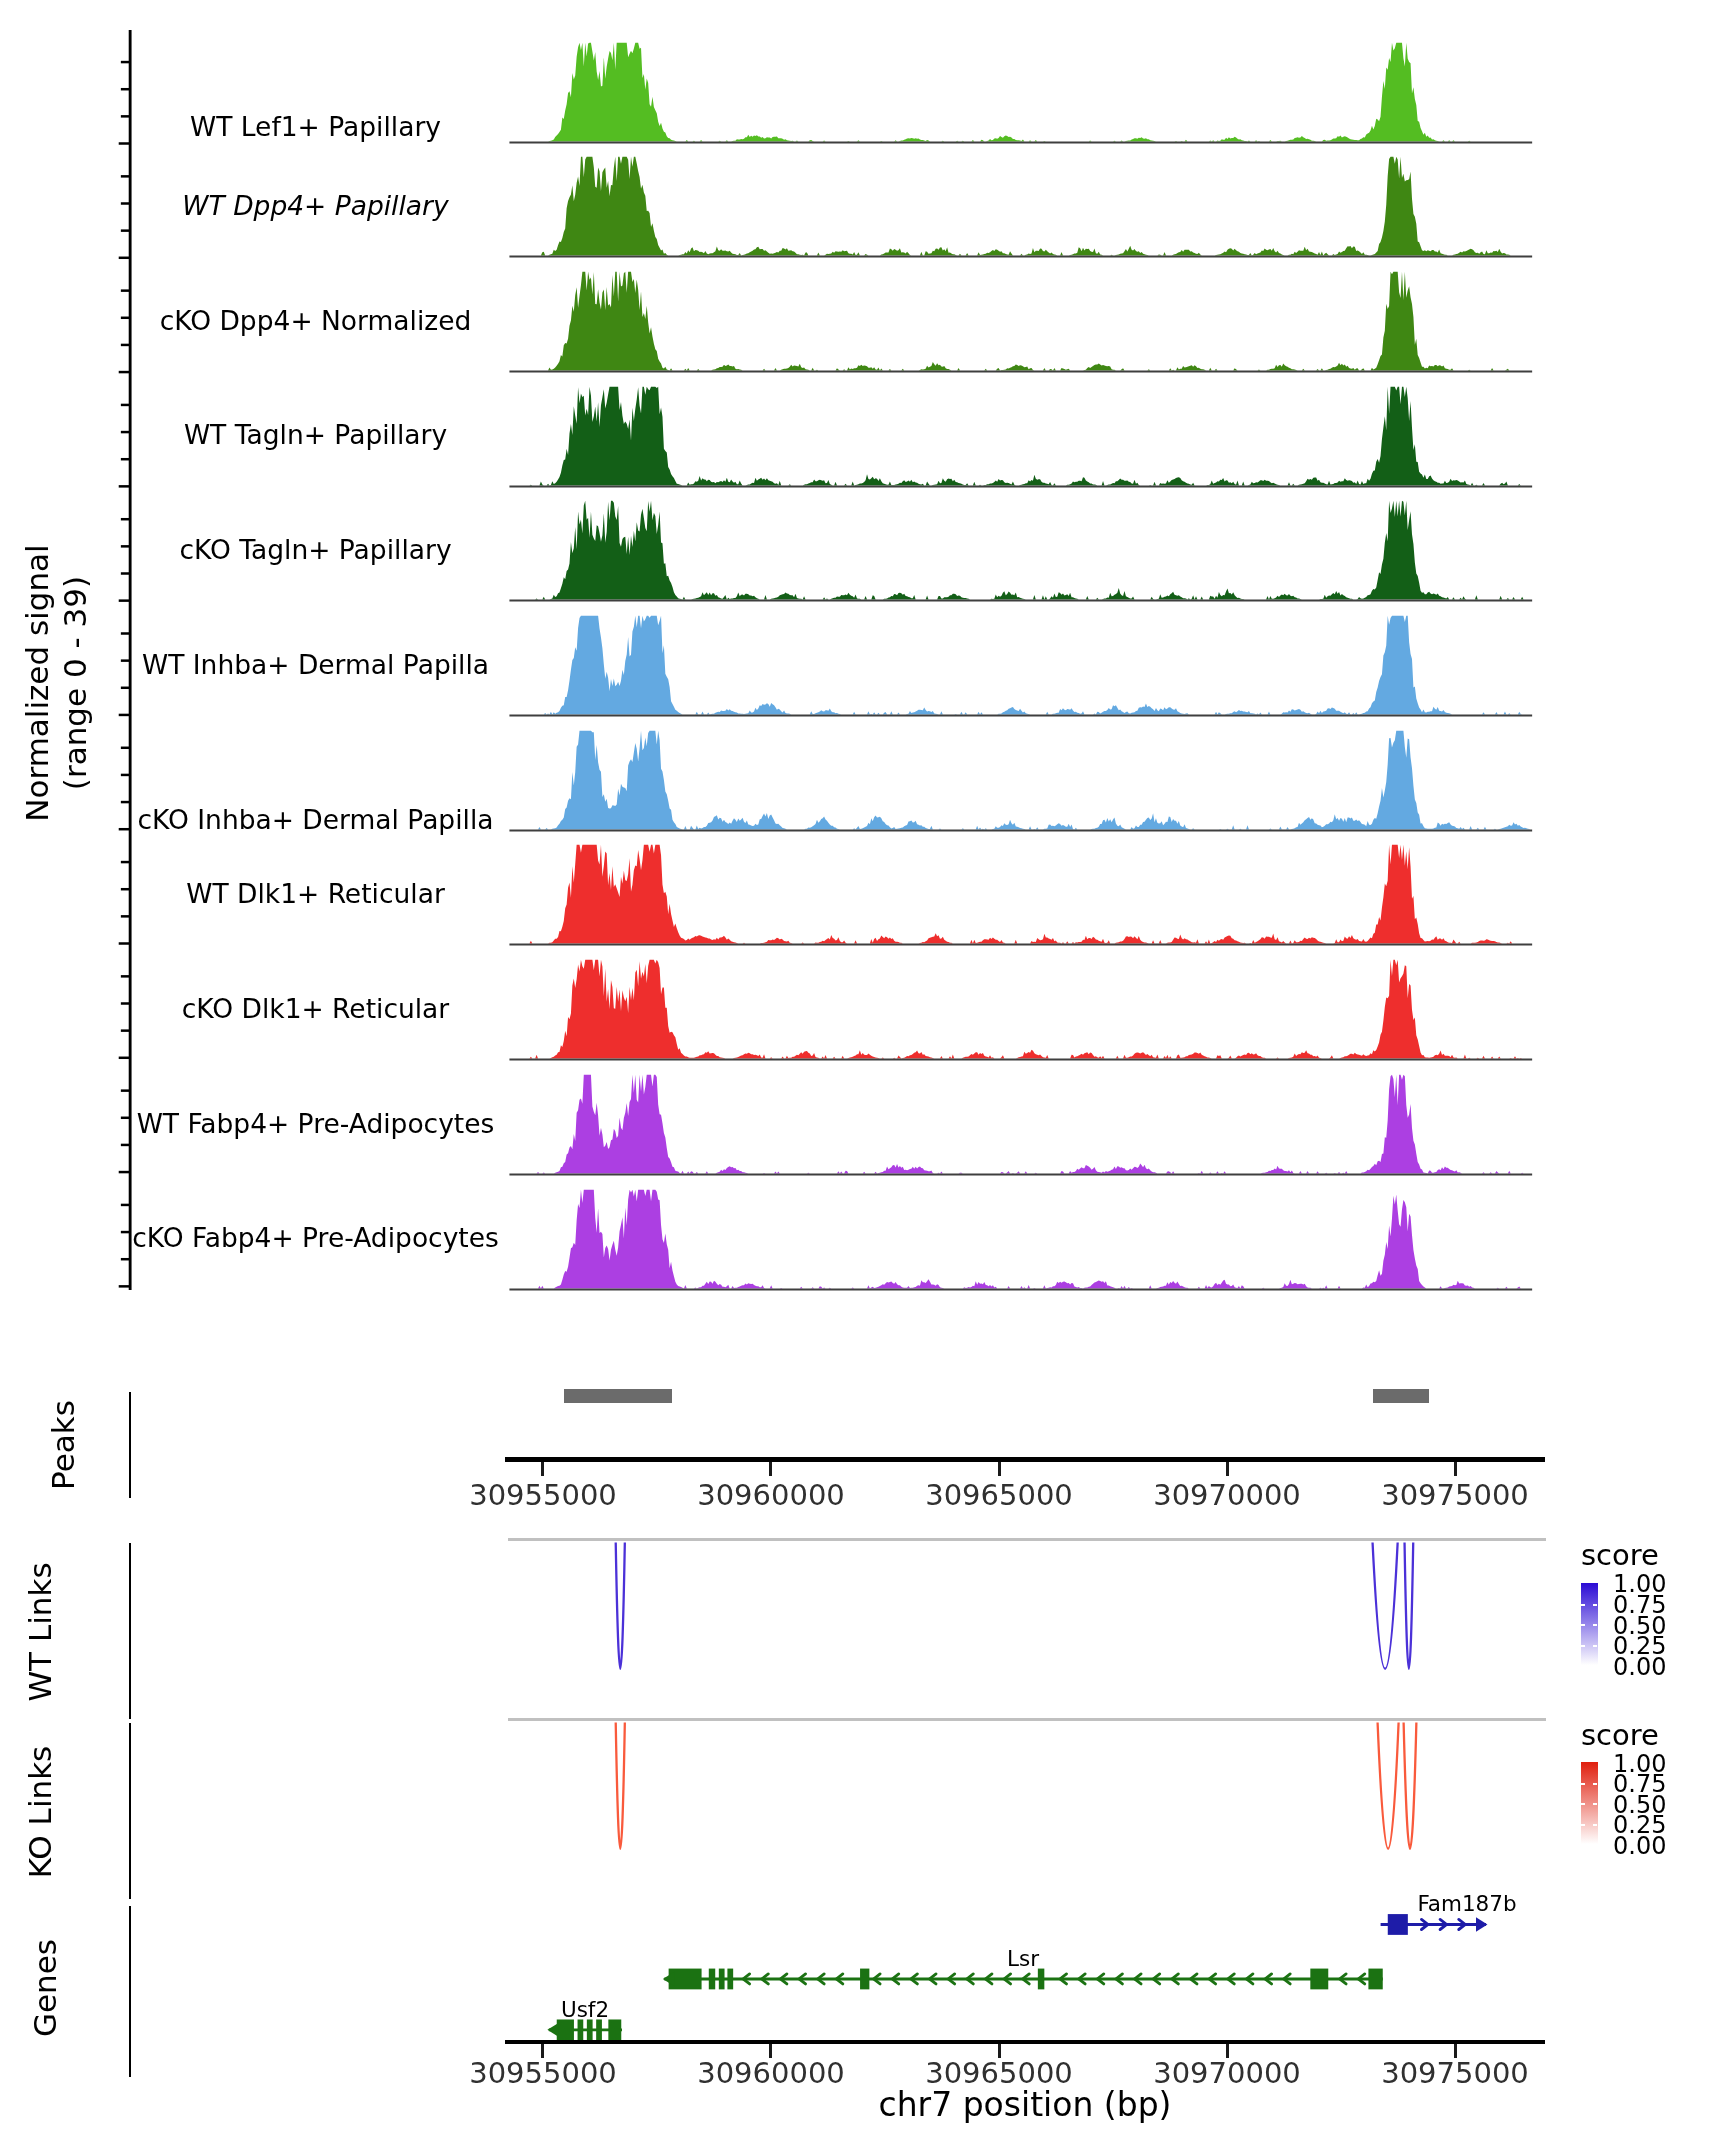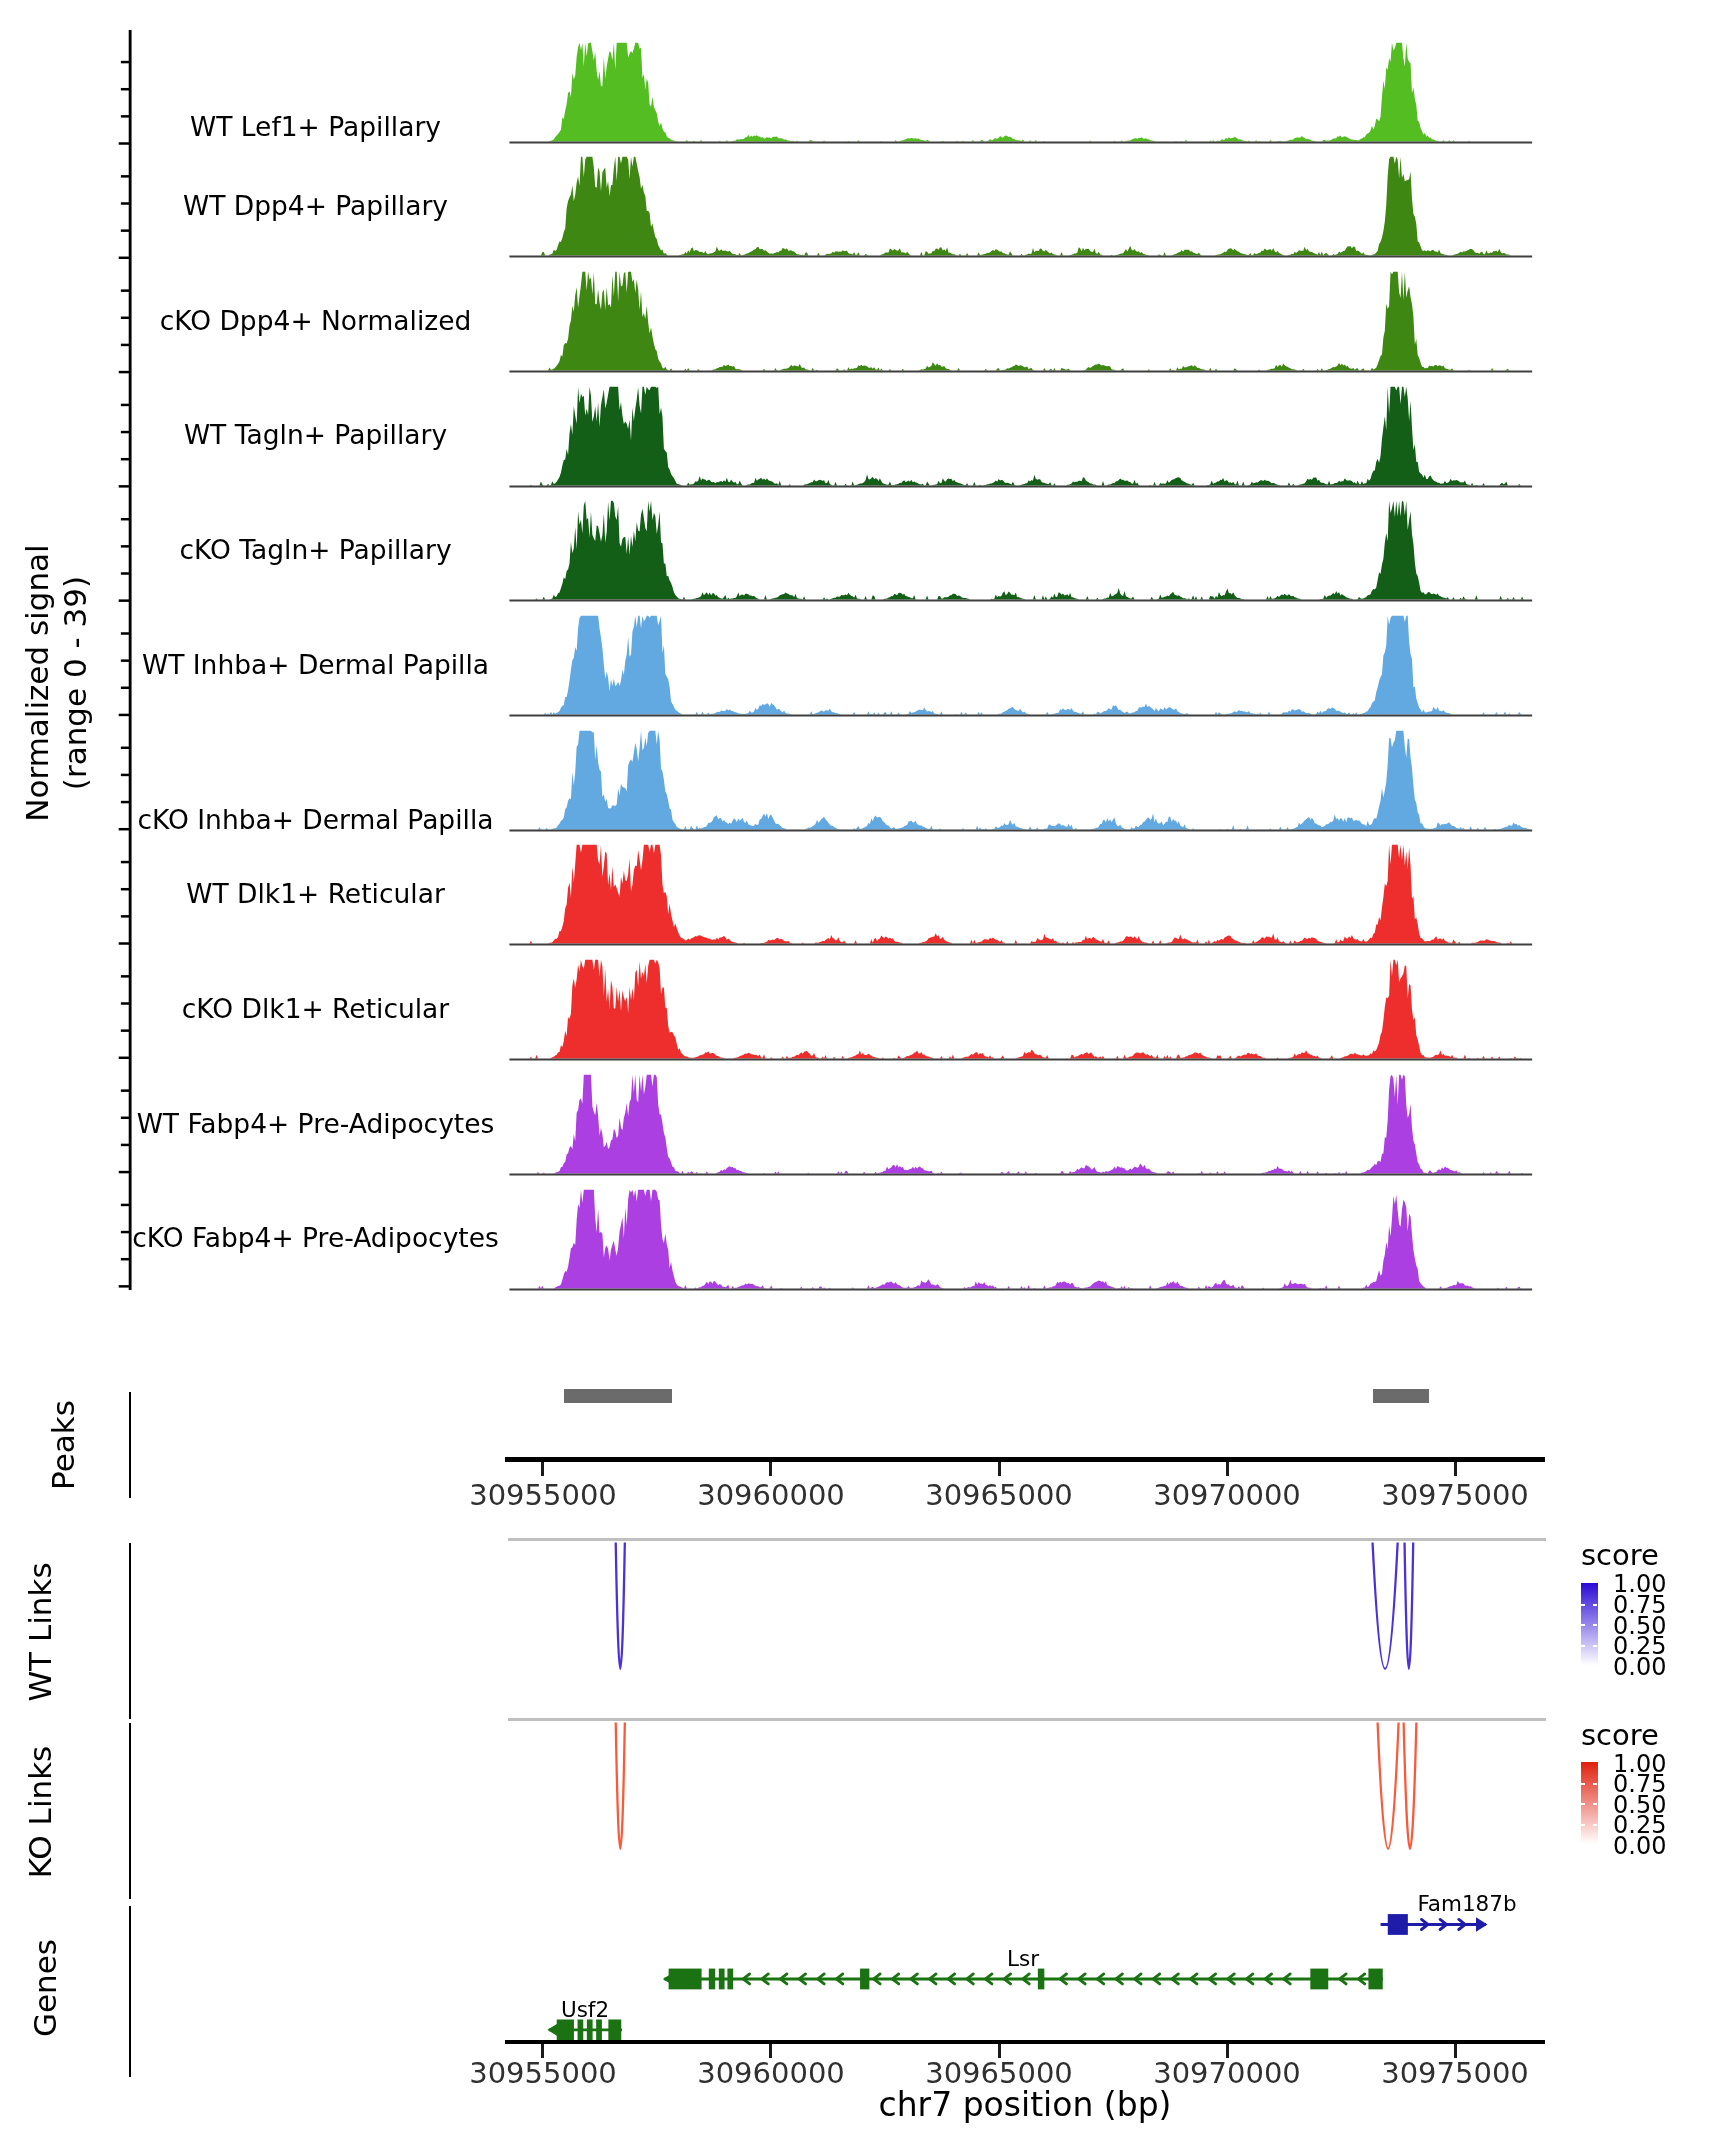--- a/index.html
+++ b/index.html
@@ -86,21 +86,21 @@
   <div class="vline" style="left:129px;top:1543px;height:176px;"></div>
   <div class="vline" style="left:129px;top:1723px;height:176px;"></div>
   <div class="vline" style="left:129px;top:1906px;height:171px;"></div>
 
   <div id="tracks-layer">
       <div class="track-label" style="top: 75px; margin-top: 36px;">WT Lef1+ Papillary</div>
       <svg width="1027" height="113" viewBox="0 0 1432 158" style="left: 508px; top: 32px;">
         <path d="M0,153 L0,153.0 L2,153.0 L4,153.0 L6,153.0 L8,153.0 L10,153.0 L12,153.0 L14,153.0 L16,153.0 L18,153.0 L20,153.0 L22,153.0 L24,153.0 L26,153.0 L28,153.0 L30,153.0 L32,153.0 L34,153.0 L36,153.0 L38,153.0 L40,153.0 L42,153.0 L44,153.0 L46,153.0 L48,153.0 L50,153.0 L52,153.0 L54,153.0 L56,152.4 L58,152.0 L60,151.3 L62,150.2 L64,146.8 L66,144.6 L68,142.5 L70,139.7 L72,136.6 L74,119.7 L76,121.7 L78,109.8 L80,101.1 L82,85.3 L84,83.0 L86,91.2 L88,57.2 L90,66.3 L92,60.9 L94,34.5 L96,21.4 L98,15.0 L100,25.4 L102,15.0 L104,48.3 L106,15.0 L108,34.3 L110,16.2 L112,15.0 L114,15.0 L116,27.4 L118,40.0 L120,27.9 L122,55.3 L124,67.0 L126,54.4 L128,76.2 L130,75.2 L132,35.4 L134,65.2 L136,48.7 L138,37.2 L140,26.4 L142,29.3 L144,39.6 L146,15.0 L148,52.7 L150,15.0 L152,15.0 L154,15.0 L156,15.0 L158,15.0 L160,15.0 L162,15.0 L164,15.0 L166,35.4 L168,30.4 L170,26.2 L172,29.8 L174,22.9 L176,15.0 L178,15.0 L180,15.0 L182,23.3 L184,21.9 L186,64.4 L188,58.6 L190,80.8 L192,64.9 L194,71.2 L196,101.1 L198,104.6 L200,90.7 L202,104.9 L204,109.3 L206,113.7 L208,125.4 L210,131.4 L212,127.0 L214,135.1 L216,139.5 L218,140.5 L220,145.7 L222,148.1 L224,148.7 L226,150.5 L228,151.2 L230,151.8 L232,152.4 L234,153.0 L236,153.0 L238,153.0 L240,153.0 L242,153.0 L244,153.0 L246,153.0 L248,150.9 L250,153.0 L252,153.0 L254,153.0 L256,153.0 L258,152.1 L260,153.0 L262,153.0 L264,153.0 L266,153.0 L268,151.0 L270,153.0 L272,153.0 L274,153.0 L276,153.0 L278,153.0 L280,153.0 L282,153.0 L284,153.0 L286,153.0 L288,153.0 L290,153.0 L292,153.0 L294,151.9 L296,153.0 L298,153.0 L300,153.0 L302,153.0 L304,151.2 L306,153.0 L308,153.0 L310,153.0 L312,152.4 L314,152.1 L316,151.9 L318,150.1 L320,150.3 L322,150.4 L324,149.7 L326,150.1 L328,149.3 L330,147.0 L332,147.0 L334,143.6 L336,146.9 L338,145.1 L340,146.4 L342,144.7 L344,145.4 L346,144.4 L348,146.1 L350,146.0 L352,147.8 L354,146.7 L356,148.9 L358,148.4 L360,147.3 L362,147.5 L364,147.4 L366,148.9 L368,146.7 L370,146.3 L372,146.3 L374,146.1 L376,148.6 L378,148.4 L380,148.7 L382,149.2 L384,150.5 L386,150.0 L388,151.4 L390,151.8 L392,152.2 L394,152.4 L396,151.9 L398,153.0 L400,153.0 L402,151.7 L404,153.0 L406,153.0 L408,153.0 L410,153.0 L412,153.0 L414,153.0 L416,153.0 L418,153.0 L420,151.4 L422,151.1 L424,152.3 L426,153.0 L428,153.0 L430,153.0 L432,153.0 L434,153.0 L436,153.0 L438,153.0 L440,151.6 L442,153.0 L444,153.0 L446,153.0 L448,153.0 L450,153.0 L452,153.0 L454,153.0 L456,153.0 L458,153.0 L460,153.0 L462,153.0 L464,153.0 L466,153.0 L468,153.0 L470,153.0 L472,153.0 L474,152.3 L476,153.0 L478,153.0 L480,153.0 L482,153.0 L484,153.0 L486,153.0 L488,151.4 L490,153.0 L492,153.0 L494,153.0 L496,153.0 L498,153.0 L500,153.0 L502,153.0 L504,153.0 L506,153.0 L508,153.0 L510,153.0 L512,153.0 L514,153.0 L516,153.0 L518,153.0 L520,152.3 L522,153.0 L524,153.0 L526,153.0 L528,153.0 L530,153.0 L532,153.0 L534,153.0 L536,153.0 L538,153.0 L540,151.2 L542,153.0 L544,153.0 L546,152.3 L548,151.7 L550,151.6 L552,150.5 L554,149.9 L556,148.9 L558,148.7 L560,148.9 L562,148.2 L564,148.7 L566,149.1 L568,148.5 L570,149.1 L572,148.9 L574,150.2 L576,151.0 L578,151.1 L580,151.8 L582,152.3 L584,151.0 L586,151.6 L588,153.0 L590,153.0 L592,153.0 L594,153.0 L596,153.0 L598,153.0 L600,153.0 L602,153.0 L604,153.0 L606,151.9 L608,153.0 L610,153.0 L612,153.0 L614,153.0 L616,153.0 L618,153.0 L620,153.0 L622,153.0 L624,153.0 L626,152.2 L628,153.0 L630,153.0 L632,153.0 L634,152.2 L636,153.0 L638,153.0 L640,153.0 L642,153.0 L644,153.0 L646,153.0 L648,151.0 L650,153.0 L652,153.0 L654,153.0 L656,153.0 L658,153.0 L660,150.8 L662,151.4 L664,153.0 L666,153.0 L668,152.3 L670,151.7 L672,149.7 L674,151.3 L676,150.9 L678,149.0 L680,148.6 L682,149.4 L684,148.2 L686,145.4 L688,146.7 L690,147.9 L692,145.6 L694,144.8 L696,145.4 L698,146.8 L700,146.4 L702,147.6 L704,149.7 L706,149.5 L708,151.1 L710,151.2 L712,151.5 L714,151.7 L716,152.3 L718,150.4 L720,153.0 L722,153.0 L724,153.0 L726,153.0 L728,151.2 L730,153.0 L732,153.0 L734,153.0 L736,151.1 L738,153.0 L740,153.0 L742,153.0 L744,153.0 L746,153.0 L748,152.4 L750,153.0 L752,153.0 L754,153.0 L756,153.0 L758,153.0 L760,153.0 L762,153.0 L764,153.0 L766,153.0 L768,153.0 L770,153.0 L772,153.0 L774,153.0 L776,153.0 L778,153.0 L780,153.0 L782,153.0 L784,153.0 L786,153.0 L788,153.0 L790,153.0 L792,153.0 L794,153.0 L796,153.0 L798,153.0 L800,153.0 L802,153.0 L804,153.0 L806,153.0 L808,153.0 L810,153.0 L812,151.6 L814,153.0 L816,153.0 L818,153.0 L820,153.0 L822,153.0 L824,153.0 L826,153.0 L828,153.0 L830,153.0 L832,153.0 L834,153.0 L836,153.0 L838,153.0 L840,153.0 L842,153.0 L844,153.0 L846,152.2 L848,153.0 L850,153.0 L852,153.0 L854,153.0 L856,151.6 L858,153.0 L860,153.0 L862,152.4 L864,152.1 L866,151.6 L868,151.6 L870,150.4 L872,149.5 L874,148.7 L876,148.5 L878,149.1 L880,147.8 L882,148.1 L884,147.1 L886,148.9 L888,149.2 L890,148.5 L892,149.9 L894,150.1 L896,151.2 L898,151.7 L900,151.9 L902,152.3 L904,153.0 L906,153.0 L908,153.0 L910,153.0 L912,153.0 L914,153.0 L916,153.0 L918,153.0 L920,153.0 L922,153.0 L924,153.0 L926,153.0 L928,153.0 L930,153.0 L932,152.3 L934,153.0 L936,153.0 L938,153.0 L940,152.4 L942,153.0 L944,153.0 L946,150.8 L948,153.0 L950,153.0 L952,153.0 L954,153.0 L956,153.0 L958,153.0 L960,153.0 L962,153.0 L964,153.0 L966,153.0 L968,153.0 L970,153.0 L972,153.0 L974,153.0 L976,153.0 L978,153.0 L980,151.6 L982,153.0 L984,151.2 L986,153.0 L988,153.0 L990,151.6 L992,152.4 L994,152.0 L996,149.9 L998,150.7 L1000,150.8 L1002,147.7 L1004,149.5 L1006,147.3 L1008,148.9 L1010,148.2 L1012,148.1 L1014,146.5 L1016,147.6 L1018,149.3 L1020,150.3 L1022,149.8 L1024,151.3 L1026,151.6 L1028,152.3 L1030,152.4 L1032,153.0 L1034,151.8 L1036,153.0 L1038,153.0 L1040,153.0 L1042,153.0 L1044,151.3 L1046,153.0 L1048,152.4 L1050,153.0 L1052,153.0 L1054,153.0 L1056,153.0 L1058,153.0 L1060,153.0 L1062,153.0 L1064,151.1 L1066,153.0 L1068,153.0 L1070,153.0 L1072,153.0 L1074,152.3 L1076,152.4 L1078,152.1 L1080,153.0 L1082,153.0 L1084,153.0 L1086,152.4 L1088,152.0 L1090,151.2 L1092,150.7 L1094,150.6 L1096,150.2 L1098,148.3 L1100,147.9 L1102,147.2 L1104,147.9 L1106,147.4 L1108,145.4 L1110,147.1 L1112,148.2 L1114,149.7 L1116,149.2 L1118,150.1 L1120,150.8 L1122,152.0 L1124,152.1 L1126,152.3 L1128,153.0 L1130,153.0 L1132,153.0 L1134,153.0 L1136,153.0 L1138,151.0 L1140,150.7 L1142,152.1 L1144,151.7 L1146,151.6 L1148,151.2 L1150,150.2 L1152,148.8 L1154,149.0 L1156,148.6 L1158,145.8 L1160,146.4 L1162,144.7 L1164,147.5 L1166,146.3 L1168,145.6 L1170,146.6 L1172,147.6 L1174,148.9 L1176,149.9 L1178,150.2 L1180,150.8 L1182,150.9 L1184,151.1 L1186,151.5 L1188,151.4 L1190,149.5 L1192,149.0 L1194,147.2 L1196,147.4 L1198,143.3 L1200,142.0 L1202,141.0 L1204,137.6 L1206,131.1 L1208,136.2 L1210,131.5 L1212,121.4 L1214,122.4 L1216,124.8 L1218,118.6 L1220,90.6 L1222,68.6 L1224,79.8 L1226,49.6 L1228,52.7 L1230,36.3 L1232,41.9 L1234,15.0 L1236,25.7 L1238,22.7 L1240,15.0 L1242,15.0 L1244,15.0 L1246,15.0 L1248,15.0 L1250,36.8 L1252,48.4 L1254,15.0 L1256,37.0 L1258,41.8 L1260,43.8 L1262,85.9 L1264,77.3 L1266,93.8 L1268,101.9 L1270,124.3 L1272,125.5 L1274,134.2 L1276,138.6 L1278,143.5 L1280,140.8 L1282,146.5 L1284,144.8 L1286,147.7 L1288,147.4 L1290,150.4 L1292,150.1 L1294,151.5 L1296,151.9 L1298,152.4 L1300,153.0 L1302,153.0 L1304,153.0 L1306,151.4 L1308,153.0 L1310,153.0 L1312,153.0 L1314,151.4 L1316,153.0 L1318,153.0 L1320,151.2 L1322,153.0 L1324,153.0 L1326,153.0 L1328,153.0 L1330,153.0 L1332,153.0 L1334,153.0 L1336,153.0 L1338,153.0 L1340,153.0 L1342,152.0 L1344,153.0 L1346,153.0 L1348,153.0 L1350,153.0 L1352,153.0 L1354,153.0 L1356,153.0 L1358,153.0 L1360,153.0 L1362,153.0 L1364,153.0 L1366,153.0 L1368,153.0 L1370,153.0 L1372,153.0 L1374,153.0 L1376,153.0 L1378,153.0 L1380,153.0 L1382,153.0 L1384,153.0 L1386,153.0 L1388,153.0 L1390,153.0 L1392,153.0 L1394,153.0 L1396,153.0 L1398,153.0 L1400,153.0 L1402,153.0 L1404,153.0 L1406,153.0 L1408,153.0 L1410,153.0 L1412,153.0 L1414,153.0 L1416,153.0 L1418,153.0 L1420,153.0 L1422,153.0 L1424,153.0 L1426,153.0 L1427,153 Z" fill="#54bd22" stroke="none"></path>
         <line x1="0" y1="154.5" x2="1430" y2="154.5" stroke="#3f3f3f" stroke-width="2.5"></line>
       </svg>
-      <div class="track-label" style="top: 190px;">WT Dpp4+ Papillary</div>
+      <div class="track-label" style="top: 190px; font-style: italic;">WT Dpp4+ Papillary</div>
       <svg width="1027" height="113" viewBox="0 0 1432 158" style="left: 508px; top: 146px;">
         <path d="M0,153 L0,153.0 L2,153.0 L4,153.0 L6,153.0 L8,153.0 L10,153.0 L12,153.0 L14,153.0 L16,153.0 L18,153.0 L20,153.0 L22,153.0 L24,153.0 L26,153.0 L28,153.0 L30,153.0 L32,153.0 L34,153.0 L36,153.0 L38,153.0 L40,153.0 L42,153.0 L44,153.0 L46,148.6 L48,147.7 L50,153.0 L52,153.0 L54,153.0 L56,152.2 L58,151.5 L60,150.6 L62,145.2 L64,146.8 L66,145.0 L68,138.7 L70,133.7 L72,134.4 L74,128.7 L76,120.2 L78,115.5 L80,87.1 L82,76.9 L84,71.5 L86,67.9 L88,55.0 L90,77.4 L92,68.2 L94,51.4 L96,42.6 L98,55.9 L100,15.0 L102,15.0 L104,43.8 L106,18.8 L108,15.0 L110,15.0 L112,15.0 L114,15.0 L116,15.0 L118,29.6 L120,57.0 L122,58.5 L124,30.0 L126,35.3 L128,63.4 L130,36.7 L132,32.9 L134,30.1 L136,58.4 L138,49.1 L140,70.4 L142,54.4 L144,54.9 L146,30.3 L148,15.0 L150,49.0 L152,15.0 L154,15.0 L156,24.8 L158,15.0 L160,15.0 L162,15.0 L164,15.0 L166,19.2 L168,46.0 L170,15.0 L172,29.0 L174,15.0 L176,15.0 L178,24.3 L180,34.8 L182,43.4 L184,59.7 L186,54.3 L188,65.1 L190,69.7 L192,91.0 L194,90.6 L196,93.7 L198,113.4 L200,107.9 L202,118.6 L204,127.2 L206,129.9 L208,138.4 L210,142.3 L212,146.1 L214,144.7 L216,150.5 L218,149.6 L220,152.2 L222,153.0 L224,153.0 L226,153.0 L228,153.0 L230,153.0 L232,153.0 L234,153.0 L236,153.0 L238,152.4 L240,152.1 L242,151.3 L244,151.5 L246,148.2 L248,150.3 L250,145.9 L252,148.4 L254,143.3 L256,141.4 L258,147.2 L260,145.3 L262,145.9 L264,146.3 L266,148.2 L268,147.7 L270,148.7 L272,150.0 L274,146.9 L276,150.3 L278,151.4 L280,150.2 L282,149.9 L284,149.8 L286,148.7 L288,147.1 L290,140.6 L292,145.6 L294,146.4 L296,144.3 L298,146.6 L300,146.3 L302,146.0 L304,147.0 L306,147.4 L308,146.6 L310,149.0 L312,150.7 L314,150.9 L316,151.5 L318,152.3 L320,152.4 L322,149.7 L324,153.0 L326,152.3 L328,152.2 L330,151.4 L332,150.2 L334,149.9 L336,148.4 L338,147.4 L340,146.6 L342,144.6 L344,144.5 L346,141.5 L348,141.0 L350,144.2 L352,144.1 L354,144.1 L356,146.6 L358,145.8 L360,147.6 L362,149.1 L364,150.7 L366,150.4 L368,150.5 L370,149.8 L372,149.4 L374,148.3 L376,148.9 L378,146.3 L380,146.5 L382,142.7 L384,143.2 L386,144.6 L388,143.0 L390,146.5 L392,146.1 L394,145.6 L396,147.0 L398,147.4 L400,149.4 L402,151.3 L404,151.3 L406,152.1 L408,152.3 L410,152.2 L412,153.0 L414,148.9 L416,148.8 L418,153.0 L420,153.0 L422,153.0 L424,153.0 L426,153.0 L428,153.0 L430,153.0 L432,148.9 L434,153.0 L436,153.0 L438,153.0 L440,153.0 L442,152.2 L444,150.7 L446,151.1 L448,150.6 L450,150.4 L452,147.7 L454,149.3 L456,147.3 L458,147.6 L460,147.8 L462,147.6 L464,147.7 L466,145.9 L468,147.3 L470,146.7 L472,146.5 L474,149.8 L476,150.5 L478,150.7 L480,151.7 L482,148.3 L484,152.4 L486,152.2 L488,148.7 L490,153.0 L492,153.0 L494,153.0 L496,153.0 L498,150.9 L500,151.9 L502,153.0 L504,153.0 L506,153.0 L508,153.0 L510,153.0 L512,153.0 L514,153.0 L516,153.0 L518,153.0 L520,151.6 L522,151.2 L524,150.3 L526,149.0 L528,148.9 L530,148.9 L532,143.2 L534,144.3 L536,146.6 L538,144.0 L540,145.1 L542,146.4 L544,145.8 L546,142.8 L548,148.9 L550,148.4 L552,148.9 L554,150.3 L556,147.7 L558,150.0 L560,152.4 L562,153.0 L564,153.0 L566,153.0 L568,153.0 L570,153.0 L572,153.0 L574,153.0 L576,147.9 L578,153.0 L580,153.0 L582,147.0 L584,147.9 L586,150.8 L588,150.2 L590,149.8 L592,146.3 L594,147.2 L596,143.8 L598,143.4 L600,145.0 L602,141.9 L604,141.4 L606,146.1 L608,144.3 L610,147.3 L612,141.5 L614,149.4 L616,148.9 L618,150.4 L620,151.3 L622,151.5 L624,152.3 L626,153.0 L628,153.0 L630,150.6 L632,153.0 L634,153.0 L636,153.0 L638,153.0 L640,149.6 L642,153.0 L644,153.0 L646,153.0 L648,153.0 L650,153.0 L652,153.0 L654,153.0 L656,148.7 L658,152.4 L660,152.2 L662,151.7 L664,150.9 L666,150.8 L668,149.1 L670,149.6 L672,148.7 L674,146.8 L676,145.3 L678,146.9 L680,144.4 L682,145.0 L684,146.5 L686,147.8 L688,147.0 L690,150.1 L692,149.9 L694,150.9 L696,151.8 L698,152.1 L700,147.3 L702,150.2 L704,153.0 L706,153.0 L708,153.0 L710,153.0 L712,153.0 L714,153.0 L716,150.6 L718,153.0 L720,153.0 L722,152.1 L724,151.8 L726,150.3 L728,151.0 L730,150.4 L732,142.7 L734,148.5 L736,146.3 L738,146.4 L740,146.9 L742,143.3 L744,143.6 L746,146.9 L748,147.4 L750,145.0 L752,147.0 L754,148.9 L756,150.2 L758,148.9 L760,151.1 L762,151.8 L764,152.2 L766,153.0 L768,153.0 L770,153.0 L772,148.1 L774,153.0 L776,153.0 L778,153.0 L780,153.0 L782,153.0 L784,152.3 L786,151.9 L788,151.2 L790,150.4 L792,150.4 L794,149.4 L796,141.6 L798,143.0 L800,147.0 L802,142.3 L804,146.0 L806,143.6 L808,143.9 L810,143.8 L812,146.7 L814,147.7 L816,148.2 L818,143.2 L820,149.9 L822,150.6 L824,147.9 L826,151.8 L828,152.1 L830,153.0 L832,153.0 L834,153.0 L836,153.0 L838,153.0 L840,153.0 L842,152.0 L844,153.0 L846,153.0 L848,152.4 L850,152.0 L852,151.8 L854,150.5 L856,150.2 L858,149.9 L860,147.1 L862,143.9 L864,147.4 L866,143.8 L868,139.4 L870,145.2 L872,146.0 L874,143.9 L876,146.7 L878,147.7 L880,147.1 L882,149.6 L884,148.3 L886,150.5 L888,151.4 L890,152.2 L892,152.4 L894,153.0 L896,153.0 L898,153.0 L900,153.0 L902,153.0 L904,153.0 L906,153.0 L908,151.8 L910,152.2 L912,153.0 L914,153.0 L916,148.1 L918,153.0 L920,153.0 L922,153.0 L924,153.0 L926,153.0 L928,152.2 L930,151.5 L932,151.1 L934,149.5 L936,148.7 L938,148.3 L940,145.4 L942,148.0 L944,145.0 L946,145.2 L948,144.9 L950,145.2 L952,147.5 L954,147.0 L956,148.9 L958,149.6 L960,150.5 L962,150.9 L964,149.2 L966,151.8 L968,153.0 L970,153.0 L972,153.0 L974,153.0 L976,153.0 L978,153.0 L980,153.0 L982,153.0 L984,153.0 L986,153.0 L988,152.4 L990,152.1 L992,151.6 L994,151.5 L996,150.3 L998,149.1 L1000,147.4 L1002,148.4 L1004,145.0 L1006,143.8 L1008,142.9 L1010,143.8 L1012,146.1 L1014,143.8 L1016,145.6 L1018,147.2 L1020,147.9 L1022,149.7 L1024,150.3 L1026,150.5 L1028,151.3 L1030,151.8 L1032,152.3 L1034,152.4 L1036,149.6 L1038,153.0 L1040,152.1 L1042,149.6 L1044,151.5 L1046,150.4 L1048,149.6 L1050,148.9 L1052,146.2 L1054,146.7 L1056,143.3 L1058,145.2 L1060,145.6 L1062,144.7 L1064,144.1 L1066,146.6 L1068,142.5 L1070,147.2 L1072,148.9 L1074,146.5 L1076,149.5 L1078,150.3 L1080,151.8 L1082,152.3 L1084,153.0 L1086,153.0 L1088,153.0 L1090,152.2 L1092,152.0 L1094,150.5 L1096,151.5 L1098,147.7 L1100,149.6 L1102,147.7 L1104,145.8 L1106,146.4 L1108,146.3 L1110,146.4 L1112,140.8 L1114,145.9 L1116,143.8 L1118,147.6 L1120,147.9 L1122,148.3 L1124,149.2 L1126,150.2 L1128,151.0 L1130,152.0 L1132,148.3 L1134,152.3 L1136,147.6 L1138,153.0 L1140,150.8 L1142,149.1 L1144,151.3 L1146,153.0 L1148,153.0 L1150,153.0 L1152,151.0 L1154,152.3 L1156,151.7 L1158,151.1 L1160,147.5 L1162,149.3 L1164,148.2 L1166,146.9 L1168,146.4 L1170,143.0 L1172,140.2 L1174,140.5 L1176,139.7 L1178,143.1 L1180,140.6 L1182,140.9 L1184,146.9 L1186,146.1 L1188,147.2 L1190,148.9 L1192,150.9 L1194,148.6 L1196,152.1 L1198,152.2 L1200,152.4 L1202,153.0 L1204,153.0 L1206,152.4 L1208,151.8 L1210,151.1 L1212,149.0 L1214,146.9 L1216,136.9 L1218,134.1 L1220,128.1 L1222,119.0 L1224,105.7 L1226,82.3 L1228,42.2 L1230,18.1 L1232,15.0 L1234,15.0 L1236,15.0 L1238,24.8 L1240,15.0 L1242,19.0 L1244,45.5 L1246,15.0 L1248,44.7 L1250,38.9 L1252,49.8 L1254,48.0 L1256,47.5 L1258,46.6 L1260,35.5 L1262,73.6 L1264,95.1 L1266,99.0 L1268,108.6 L1270,133.4 L1272,134.6 L1274,140.3 L1276,145.7 L1278,146.7 L1280,145.9 L1282,147.2 L1284,145.9 L1286,146.5 L1288,147.1 L1290,145.5 L1292,145.4 L1294,147.5 L1296,147.4 L1298,148.9 L1300,144.8 L1302,149.8 L1304,150.7 L1306,151.4 L1308,152.0 L1310,152.2 L1312,153.0 L1314,153.0 L1316,153.0 L1318,153.0 L1320,152.1 L1322,151.8 L1324,151.0 L1326,150.7 L1328,149.3 L1330,148.0 L1332,149.0 L1334,147.0 L1336,147.5 L1338,146.7 L1340,145.9 L1342,144.8 L1344,143.8 L1346,144.3 L1348,145.8 L1350,148.7 L1352,149.5 L1354,149.4 L1356,150.5 L1358,148.6 L1360,147.4 L1362,151.0 L1364,151.5 L1366,145.6 L1368,149.8 L1370,149.9 L1372,148.8 L1374,149.2 L1376,146.9 L1378,147.2 L1380,146.3 L1382,148.2 L1384,143.5 L1386,148.0 L1388,150.2 L1390,149.5 L1392,150.1 L1394,151.7 L1396,151.6 L1398,152.2 L1400,153.0 L1402,153.0 L1404,153.0 L1406,153.0 L1408,153.0 L1410,153.0 L1412,153.0 L1414,153.0 L1416,153.0 L1418,153.0 L1420,153.0 L1422,153.0 L1424,153.0 L1426,153.0 L1427,153 Z" fill="#3f8713" stroke="none"></path>
         <line x1="0" y1="154.5" x2="1430" y2="154.5" stroke="#3f3f3f" stroke-width="2.5"></line>
       </svg>
       <div class="track-label" style="top: 305px;">cKO Dpp4+ Normalized</div>
       <svg width="1027" height="113" viewBox="0 0 1432 158" style="left: 508px; top: 261px;">
         <path d="M0,153 L0,153.0 L2,153.0 L4,153.0 L6,153.0 L8,153.0 L10,153.0 L12,153.0 L14,153.0 L16,153.0 L18,153.0 L20,153.0 L22,153.0 L24,153.0 L26,153.0 L28,153.0 L30,153.0 L32,153.0 L34,153.0 L36,153.0 L38,153.0 L40,153.0 L42,153.0 L44,153.0 L46,153.0 L48,153.0 L50,153.0 L52,153.0 L54,153.0 L56,148.9 L58,152.1 L60,151.6 L62,150.8 L64,148.9 L66,146.6 L68,143.8 L70,140.3 L72,131.4 L74,133.6 L76,117.7 L78,114.8 L80,115.5 L82,108.7 L84,90.5 L86,83.2 L88,62.6 L90,71.1 L92,48.0 L94,36.8 L96,65.5 L98,49.0 L100,34.0 L102,15.0 L104,15.0 L106,15.0 L108,41.2 L110,15.0 L112,26.2 L114,23.2 L116,46.9 L118,15.4 L120,60.1 L122,60.5 L124,39.4 L126,57.9 L128,67.8 L130,44.0 L132,39.7 L134,68.9 L136,36.3 L138,62.2 L140,60.1 L142,65.0 L144,19.5 L146,49.5 L148,15.0 L150,15.0 L152,56.8 L154,15.0 L156,35.8 L158,34.1 L160,17.3 L162,15.0 L164,44.4 L166,15.0 L168,15.0 L170,15.0 L172,29.5 L174,25.1 L176,44.8 L178,26.0 L180,40.2 L182,68.5 L184,42.2 L186,78.3 L188,72.7 L190,81.1 L192,62.7 L194,85.7 L196,101.2 L198,92.5 L200,105.7 L202,115.7 L204,123.5 L206,125.8 L208,136.7 L210,140.4 L212,143.2 L214,149.1 L216,150.2 L218,147.9 L220,151.7 L222,152.3 L224,153.0 L226,149.9 L228,153.0 L230,153.0 L232,153.0 L234,153.0 L236,153.0 L238,153.0 L240,153.0 L242,153.0 L244,153.0 L246,150.7 L248,153.0 L250,149.5 L252,153.0 L254,153.0 L256,153.0 L258,153.0 L260,153.0 L262,153.0 L264,151.0 L266,153.0 L268,153.0 L270,153.0 L272,153.0 L274,153.0 L276,153.0 L278,153.0 L280,153.0 L282,153.0 L284,152.1 L286,151.6 L288,151.5 L290,150.1 L292,149.6 L294,148.2 L296,148.3 L298,147.9 L300,145.1 L302,146.7 L304,146.1 L306,144.6 L308,146.9 L310,146.8 L312,147.4 L314,146.9 L316,150.6 L318,151.2 L320,151.1 L322,151.8 L324,152.2 L326,153.0 L328,153.0 L330,153.0 L332,153.0 L334,153.0 L336,153.0 L338,153.0 L340,153.0 L342,153.0 L344,153.0 L346,153.0 L348,153.0 L350,153.0 L352,153.0 L354,153.0 L356,150.6 L358,153.0 L360,153.0 L362,153.0 L364,153.0 L366,153.0 L368,153.0 L370,153.0 L372,149.7 L374,153.0 L376,153.0 L378,153.0 L380,151.9 L382,151.3 L384,150.6 L386,150.8 L388,150.3 L390,149.5 L392,147.7 L394,145.0 L396,147.4 L398,146.2 L400,146.4 L402,146.8 L404,147.5 L406,143.7 L408,148.4 L410,149.5 L412,148.8 L414,151.3 L416,151.7 L418,151.9 L420,153.0 L422,153.0 L424,149.1 L426,153.0 L428,153.0 L430,152.1 L432,153.0 L434,153.0 L436,153.0 L438,153.0 L440,153.0 L442,153.0 L444,153.0 L446,153.0 L448,153.0 L450,153.0 L452,153.0 L454,153.0 L456,153.0 L458,149.9 L460,151.8 L462,153.0 L464,153.0 L466,153.0 L468,151.4 L470,153.0 L472,153.0 L474,148.5 L476,151.8 L478,150.4 L480,151.1 L482,149.8 L484,150.0 L486,149.3 L488,145.8 L490,146.9 L492,145.1 L494,146.9 L496,146.2 L498,146.3 L500,147.0 L502,149.1 L504,149.2 L506,148.5 L508,150.8 L510,148.5 L512,151.8 L514,152.0 L516,149.0 L518,153.0 L520,150.3 L522,153.0 L524,153.0 L526,153.0 L528,153.0 L530,153.0 L532,151.1 L534,153.0 L536,153.0 L538,153.0 L540,153.0 L542,153.0 L544,153.0 L546,153.0 L548,153.0 L550,150.6 L552,153.0 L554,153.0 L556,153.0 L558,153.0 L560,153.0 L562,153.0 L564,153.0 L566,153.0 L568,153.0 L570,153.0 L572,153.0 L574,152.4 L576,151.4 L578,151.6 L580,151.4 L582,150.8 L584,146.6 L586,148.8 L588,148.0 L590,146.8 L592,141.2 L594,144.5 L596,146.6 L598,142.9 L600,145.9 L602,145.0 L604,147.4 L606,147.9 L608,146.8 L610,149.9 L612,150.9 L614,151.1 L616,152.0 L618,153.0 L620,153.0 L622,153.0 L624,153.0 L626,153.0 L628,149.7 L630,153.0 L632,153.0 L634,153.0 L636,153.0 L638,153.0 L640,153.0 L642,153.0 L644,153.0 L646,153.0 L648,153.0 L650,153.0 L652,153.0 L654,153.0 L656,153.0 L658,153.0 L660,153.0 L662,153.0 L664,153.0 L666,150.7 L668,153.0 L670,153.0 L672,153.0 L674,153.0 L676,153.0 L678,153.0 L680,153.0 L682,150.7 L684,149.6 L686,153.0 L688,152.3 L690,152.4 L692,151.9 L694,151.8 L696,149.9 L698,150.4 L700,149.4 L702,148.6 L704,147.2 L706,146.8 L708,144.6 L710,145.4 L712,146.7 L714,145.7 L716,146.1 L718,147.3 L720,148.6 L722,148.2 L724,147.4 L726,151.5 L728,149.9 L730,149.5 L732,152.3 L734,153.0 L736,153.0 L738,153.0 L740,153.0 L742,153.0 L744,153.0 L746,153.0 L748,149.5 L750,153.0 L752,153.0 L754,153.0 L756,151.0 L758,151.4 L760,153.0 L762,149.6 L764,153.0 L766,153.0 L768,153.0 L770,153.0 L772,149.7 L774,150.4 L776,151.0 L778,152.0 L780,151.2 L782,150.5 L784,153.0 L786,153.0 L788,153.0 L790,153.0 L792,153.0 L794,153.0 L796,153.0 L798,153.0 L800,153.0 L802,153.0 L804,152.3 L806,152.2 L808,149.7 L810,148.3 L812,149.7 L814,148.1 L816,146.8 L818,145.4 L820,144.6 L822,144.7 L824,143.2 L826,144.8 L828,146.0 L830,145.4 L832,146.0 L834,146.8 L836,147.3 L838,146.9 L840,147.4 L842,151.4 L844,151.9 L846,152.0 L848,153.0 L850,153.0 L852,153.0 L854,153.0 L856,151.3 L858,149.8 L860,153.0 L862,153.0 L864,153.0 L866,153.0 L868,153.0 L870,153.0 L872,153.0 L874,153.0 L876,153.0 L878,153.0 L880,153.0 L882,153.0 L884,153.0 L886,153.0 L888,153.0 L890,153.0 L892,153.0 L894,151.4 L896,153.0 L898,153.0 L900,153.0 L902,153.0 L904,153.0 L906,153.0 L908,153.0 L910,153.0 L912,153.0 L914,153.0 L916,153.0 L918,153.0 L920,153.0 L922,153.0 L924,150.0 L926,153.0 L928,152.0 L930,153.0 L932,153.0 L934,148.5 L936,151.6 L938,150.8 L940,150.6 L942,146.9 L944,148.8 L946,148.5 L948,147.7 L950,147.1 L952,146.3 L954,145.6 L956,147.9 L958,145.7 L960,147.3 L962,149.6 L964,149.1 L966,150.7 L968,151.3 L970,151.3 L972,152.0 L974,153.0 L976,153.0 L978,153.0 L980,149.3 L982,153.0 L984,153.0 L986,153.0 L988,150.6 L990,153.0 L992,153.0 L994,153.0 L996,153.0 L998,153.0 L1000,153.0 L1002,153.0 L1004,153.0 L1006,153.0 L1008,153.0 L1010,153.0 L1012,153.0 L1014,150.0 L1016,151.2 L1018,153.0 L1020,153.0 L1022,153.0 L1024,153.0 L1026,153.0 L1028,153.0 L1030,153.0 L1032,153.0 L1034,153.0 L1036,153.0 L1038,153.0 L1040,153.0 L1042,153.0 L1044,153.0 L1046,153.0 L1048,151.8 L1050,153.0 L1052,153.0 L1054,153.0 L1056,153.0 L1058,153.0 L1060,152.2 L1062,151.9 L1064,151.1 L1066,150.8 L1068,150.5 L1070,149.9 L1072,144.9 L1074,148.2 L1076,145.7 L1078,145.5 L1080,147.8 L1082,143.2 L1084,145.8 L1086,147.2 L1088,148.0 L1090,149.1 L1092,150.0 L1094,151.2 L1096,151.4 L1098,151.6 L1100,152.3 L1102,153.0 L1104,153.0 L1106,153.0 L1108,153.0 L1110,150.7 L1112,153.0 L1114,153.0 L1116,153.0 L1118,153.0 L1120,153.0 L1122,153.0 L1124,153.0 L1126,153.0 L1128,153.0 L1130,151.1 L1132,153.0 L1134,153.0 L1136,149.8 L1138,153.0 L1140,153.0 L1142,152.4 L1144,152.0 L1146,151.1 L1148,150.5 L1150,149.3 L1152,148.2 L1154,148.4 L1156,147.6 L1158,146.2 L1160,142.4 L1162,145.6 L1164,143.5 L1166,146.2 L1168,144.6 L1170,148.0 L1172,146.4 L1174,149.6 L1176,150.3 L1178,150.6 L1180,149.7 L1182,152.1 L1184,150.3 L1186,150.0 L1188,153.0 L1190,153.0 L1192,151.5 L1194,150.0 L1196,153.0 L1198,153.0 L1200,153.0 L1202,153.0 L1204,153.0 L1206,149.4 L1208,151.7 L1210,150.7 L1212,149.2 L1214,144.5 L1216,138.8 L1218,132.8 L1220,130.6 L1222,106.8 L1224,97.5 L1226,59.6 L1228,67.1 L1230,62.8 L1232,15.0 L1234,18.4 L1236,15.0 L1238,15.0 L1240,15.0 L1242,15.0 L1244,43.8 L1246,51.7 L1248,15.0 L1250,55.0 L1252,15.0 L1254,51.5 L1256,41.2 L1258,35.3 L1260,50.8 L1262,60.1 L1264,78.2 L1266,117.0 L1268,108.6 L1270,131.6 L1272,135.6 L1274,142.0 L1276,147.7 L1278,147.8 L1280,150.2 L1282,149.4 L1284,149.9 L1286,146.1 L1288,147.2 L1290,146.8 L1292,147.6 L1294,145.3 L1296,145.3 L1298,147.1 L1300,145.6 L1302,146.0 L1304,147.6 L1306,146.0 L1308,150.1 L1310,150.7 L1312,151.0 L1314,151.9 L1316,152.1 L1318,149.8 L1320,153.0 L1322,153.0 L1324,153.0 L1326,153.0 L1328,153.0 L1330,153.0 L1332,153.0 L1334,153.0 L1336,153.0 L1338,153.0 L1340,153.0 L1342,152.0 L1344,153.0 L1346,153.0 L1348,153.0 L1350,153.0 L1352,153.0 L1354,153.0 L1356,153.0 L1358,153.0 L1360,153.0 L1362,153.0 L1364,153.0 L1366,153.0 L1368,153.0 L1370,153.0 L1372,153.0 L1374,149.5 L1376,153.0 L1378,153.0 L1380,153.0 L1382,153.0 L1384,153.0 L1386,153.0 L1388,153.0 L1390,153.0 L1392,153.0 L1394,152.0 L1396,150.8 L1398,153.0 L1400,153.0 L1402,153.0 L1404,153.0 L1406,153.0 L1408,153.0 L1410,153.0 L1412,153.0 L1414,153.0 L1416,153.0 L1418,153.0 L1420,153.0 L1422,153.0 L1424,153.0 L1426,153.0 L1427,153 Z" fill="#3f8713" stroke="none"></path>
         <line x1="0" y1="154.5" x2="1430" y2="154.5" stroke="#3f3f3f" stroke-width="2.5"></line>
       </svg>
       <div class="track-label" style="top: 419px;">WT Tagln+ Papillary</div>

